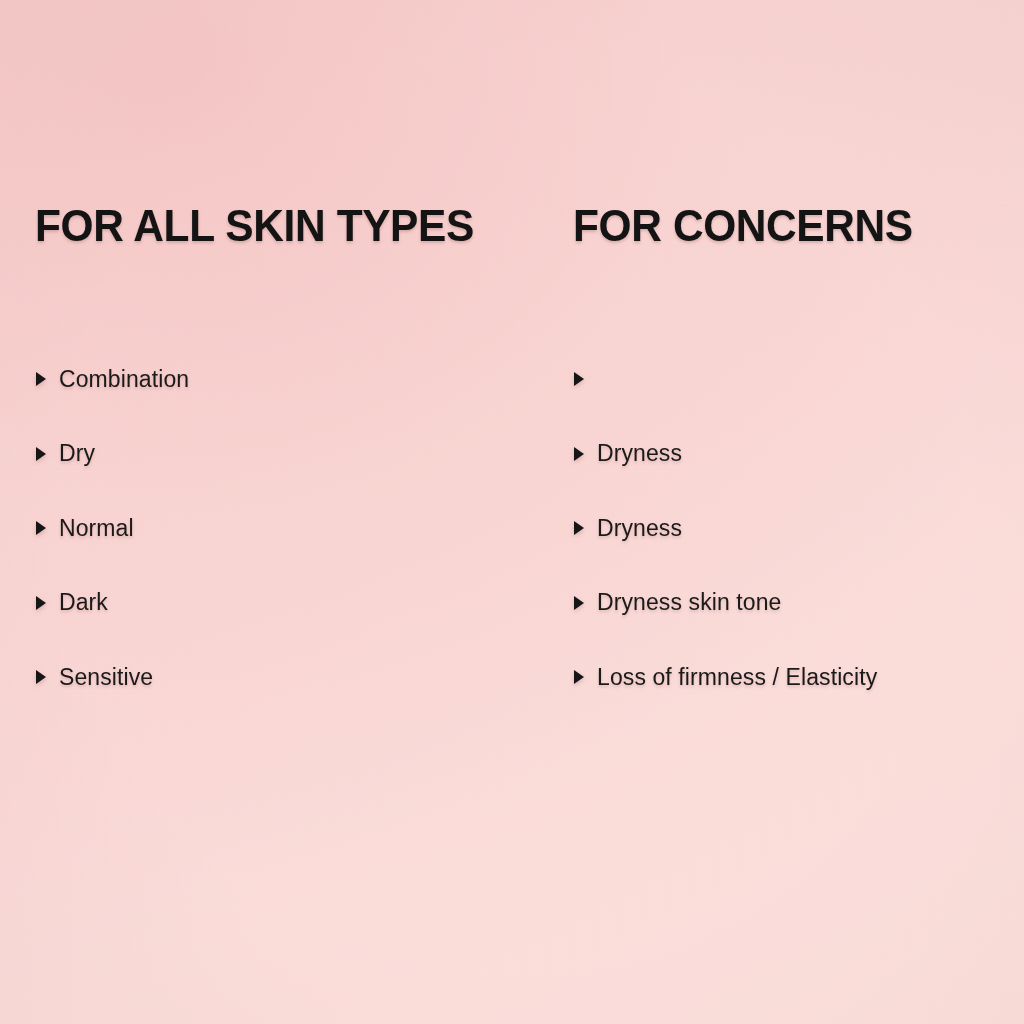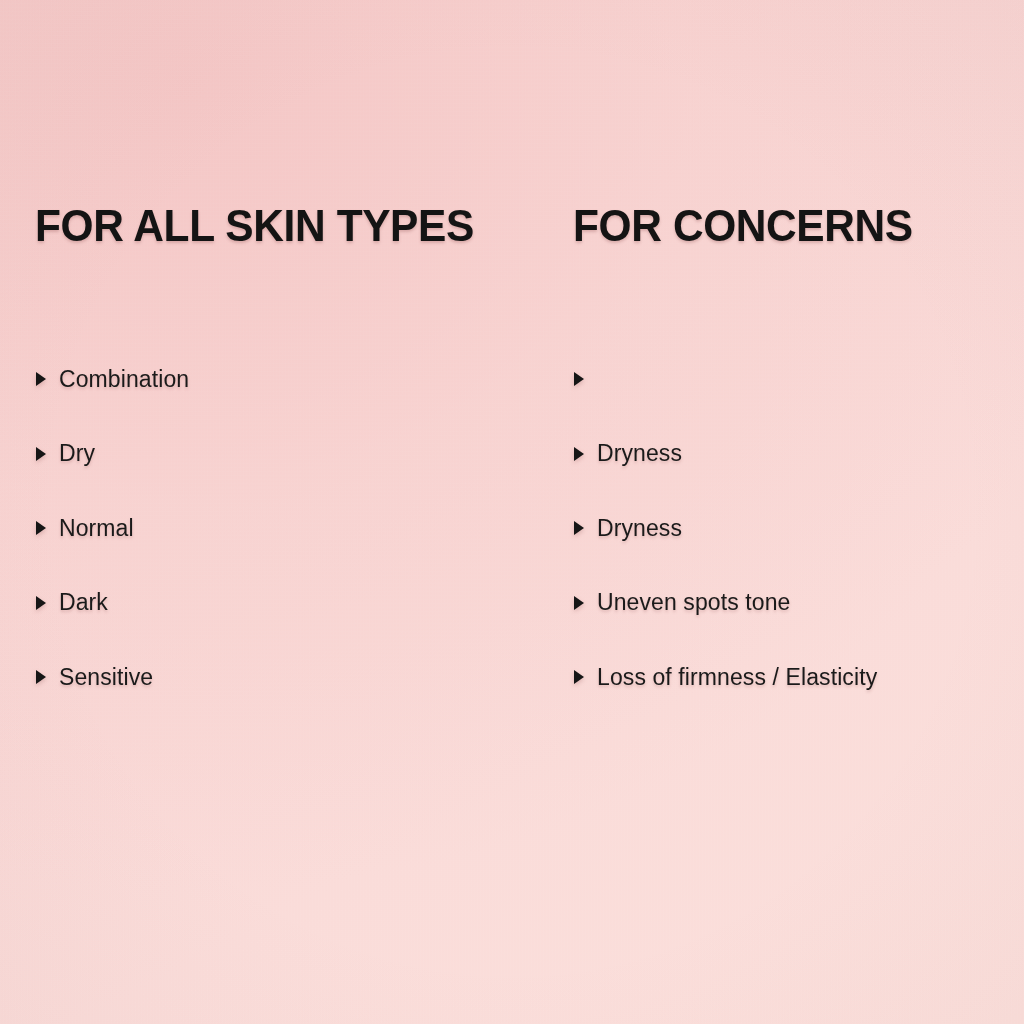--- a/index.html
+++ b/index.html
@@ -165,21 +165,21 @@
       <li class="list-item">
         <span class="bullet-icon"></span>
         <span class="item-label">Dryness</span>
       </li>
       <li class="list-item">
         <span class="bullet-icon"></span>
         <span class="item-label">Dryness</span>
       </li>
       <li class="list-item">
         <span class="bullet-icon"></span>
-        <span class="item-label">Uneven spots tone</span>
+        <span class="item-label">Dryness skin tone</span>
       </li>
       <li class="list-item">
         <span class="bullet-icon"></span>
         <span class="item-label">Loss of firmness / Elasticity</span>
       </li>
     </ul>
   </div>
 
 </div>
 

